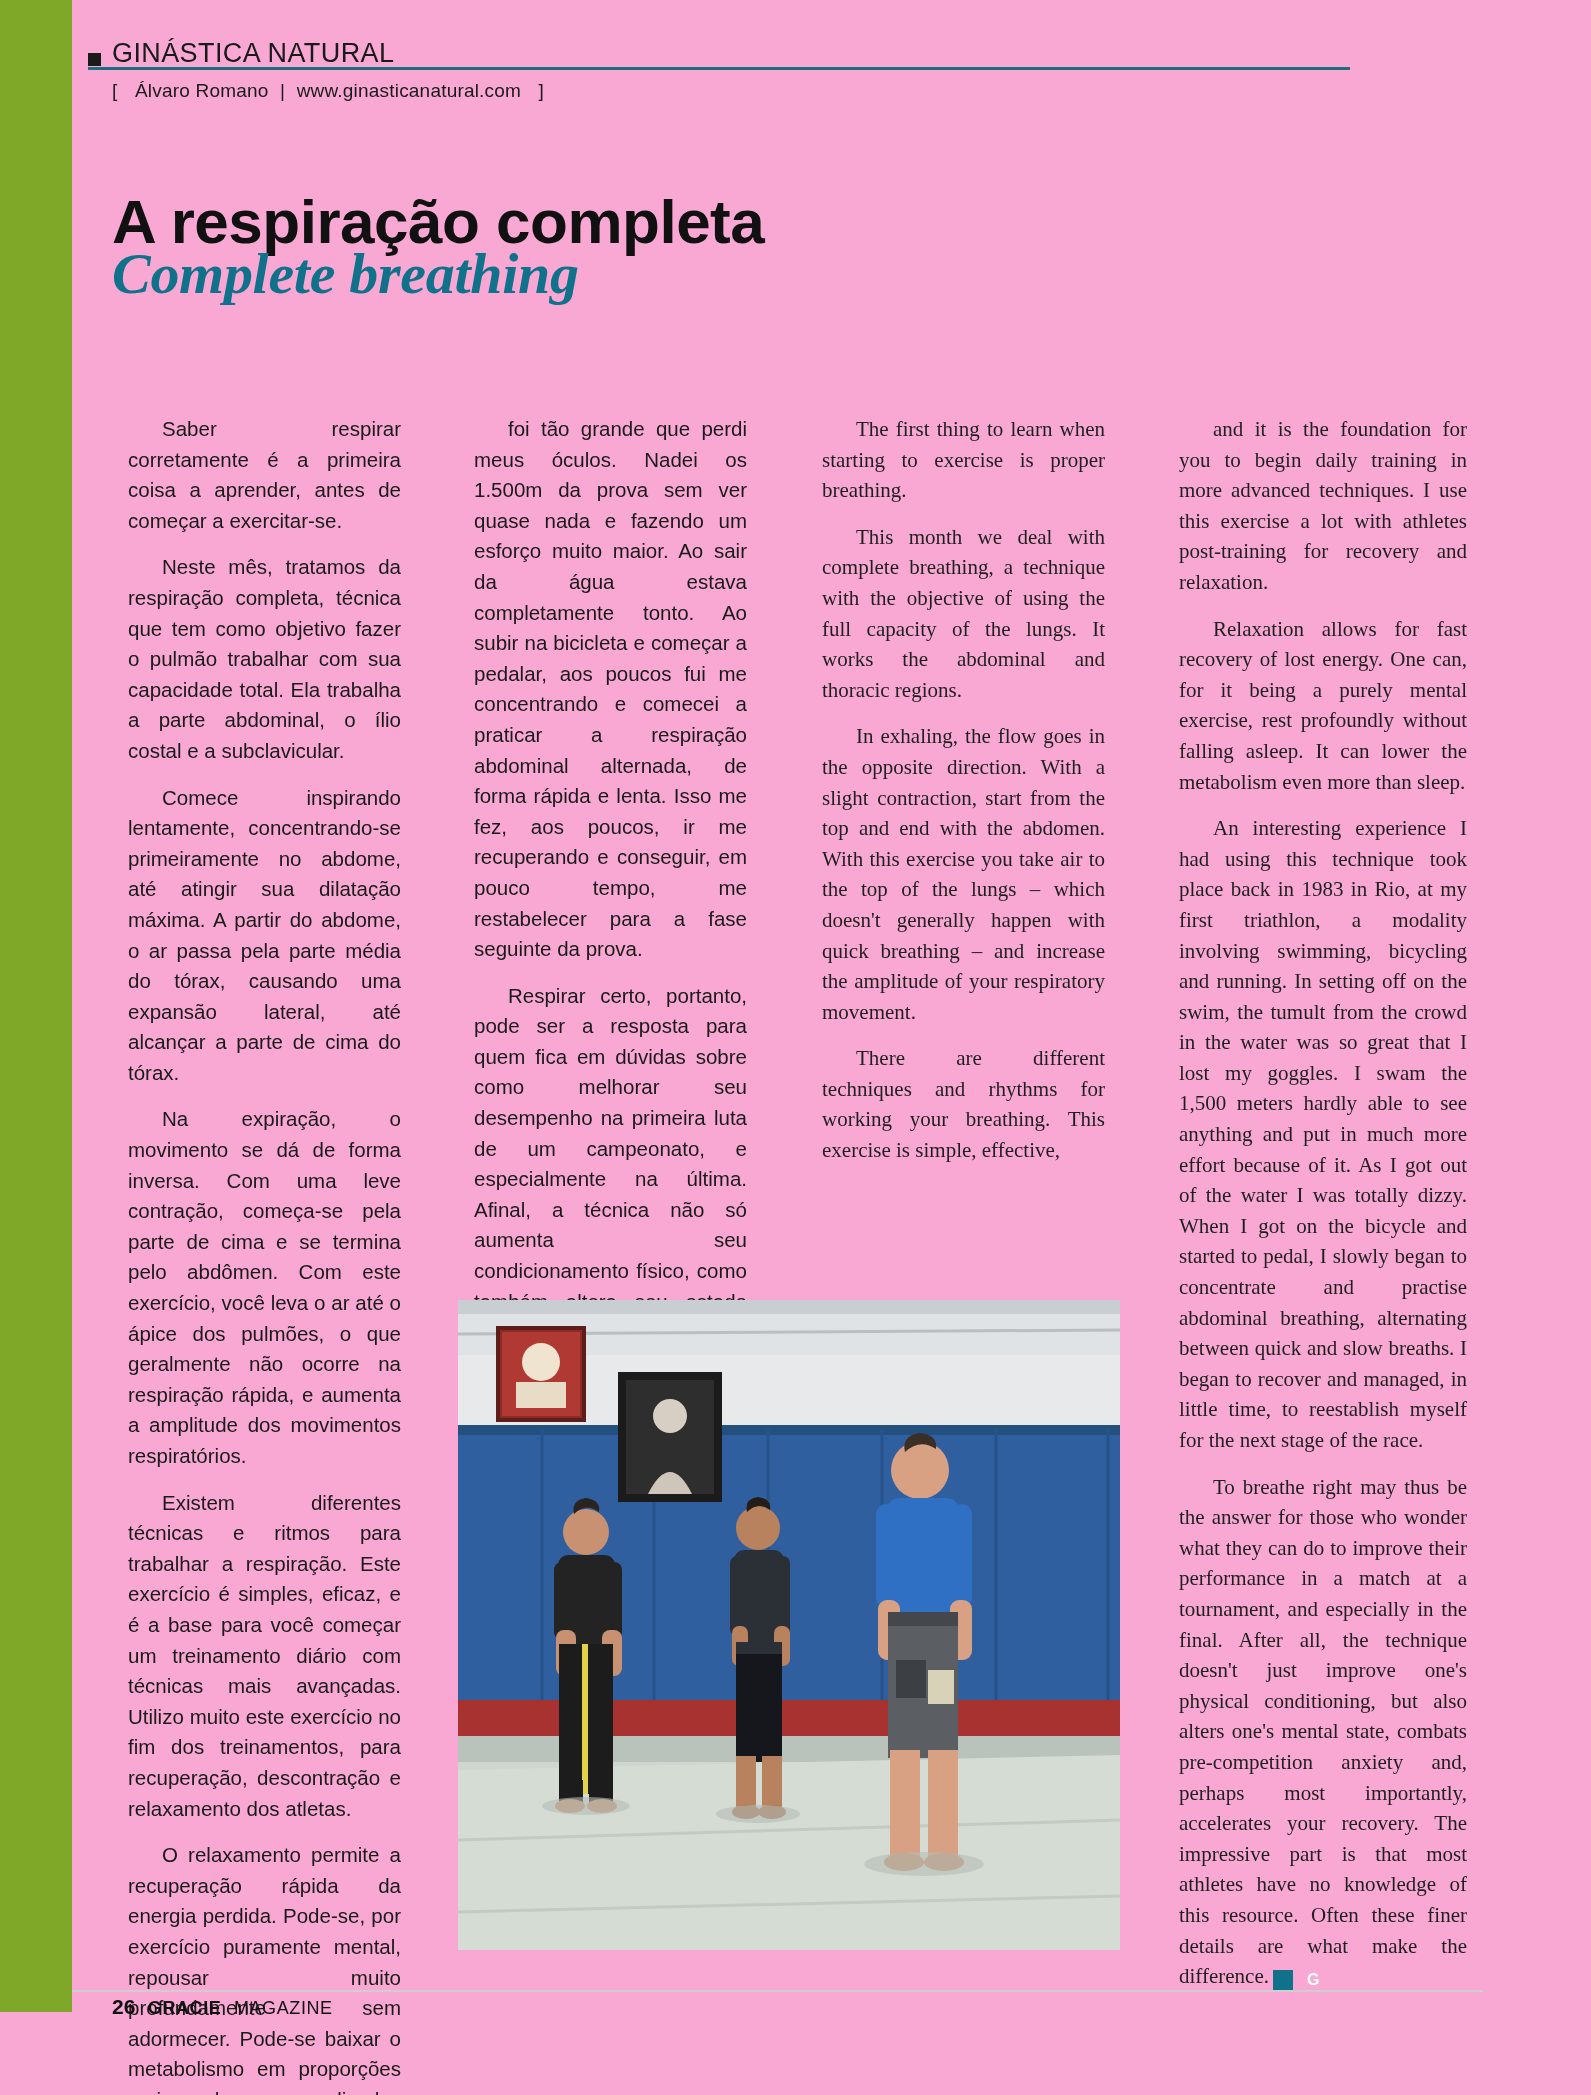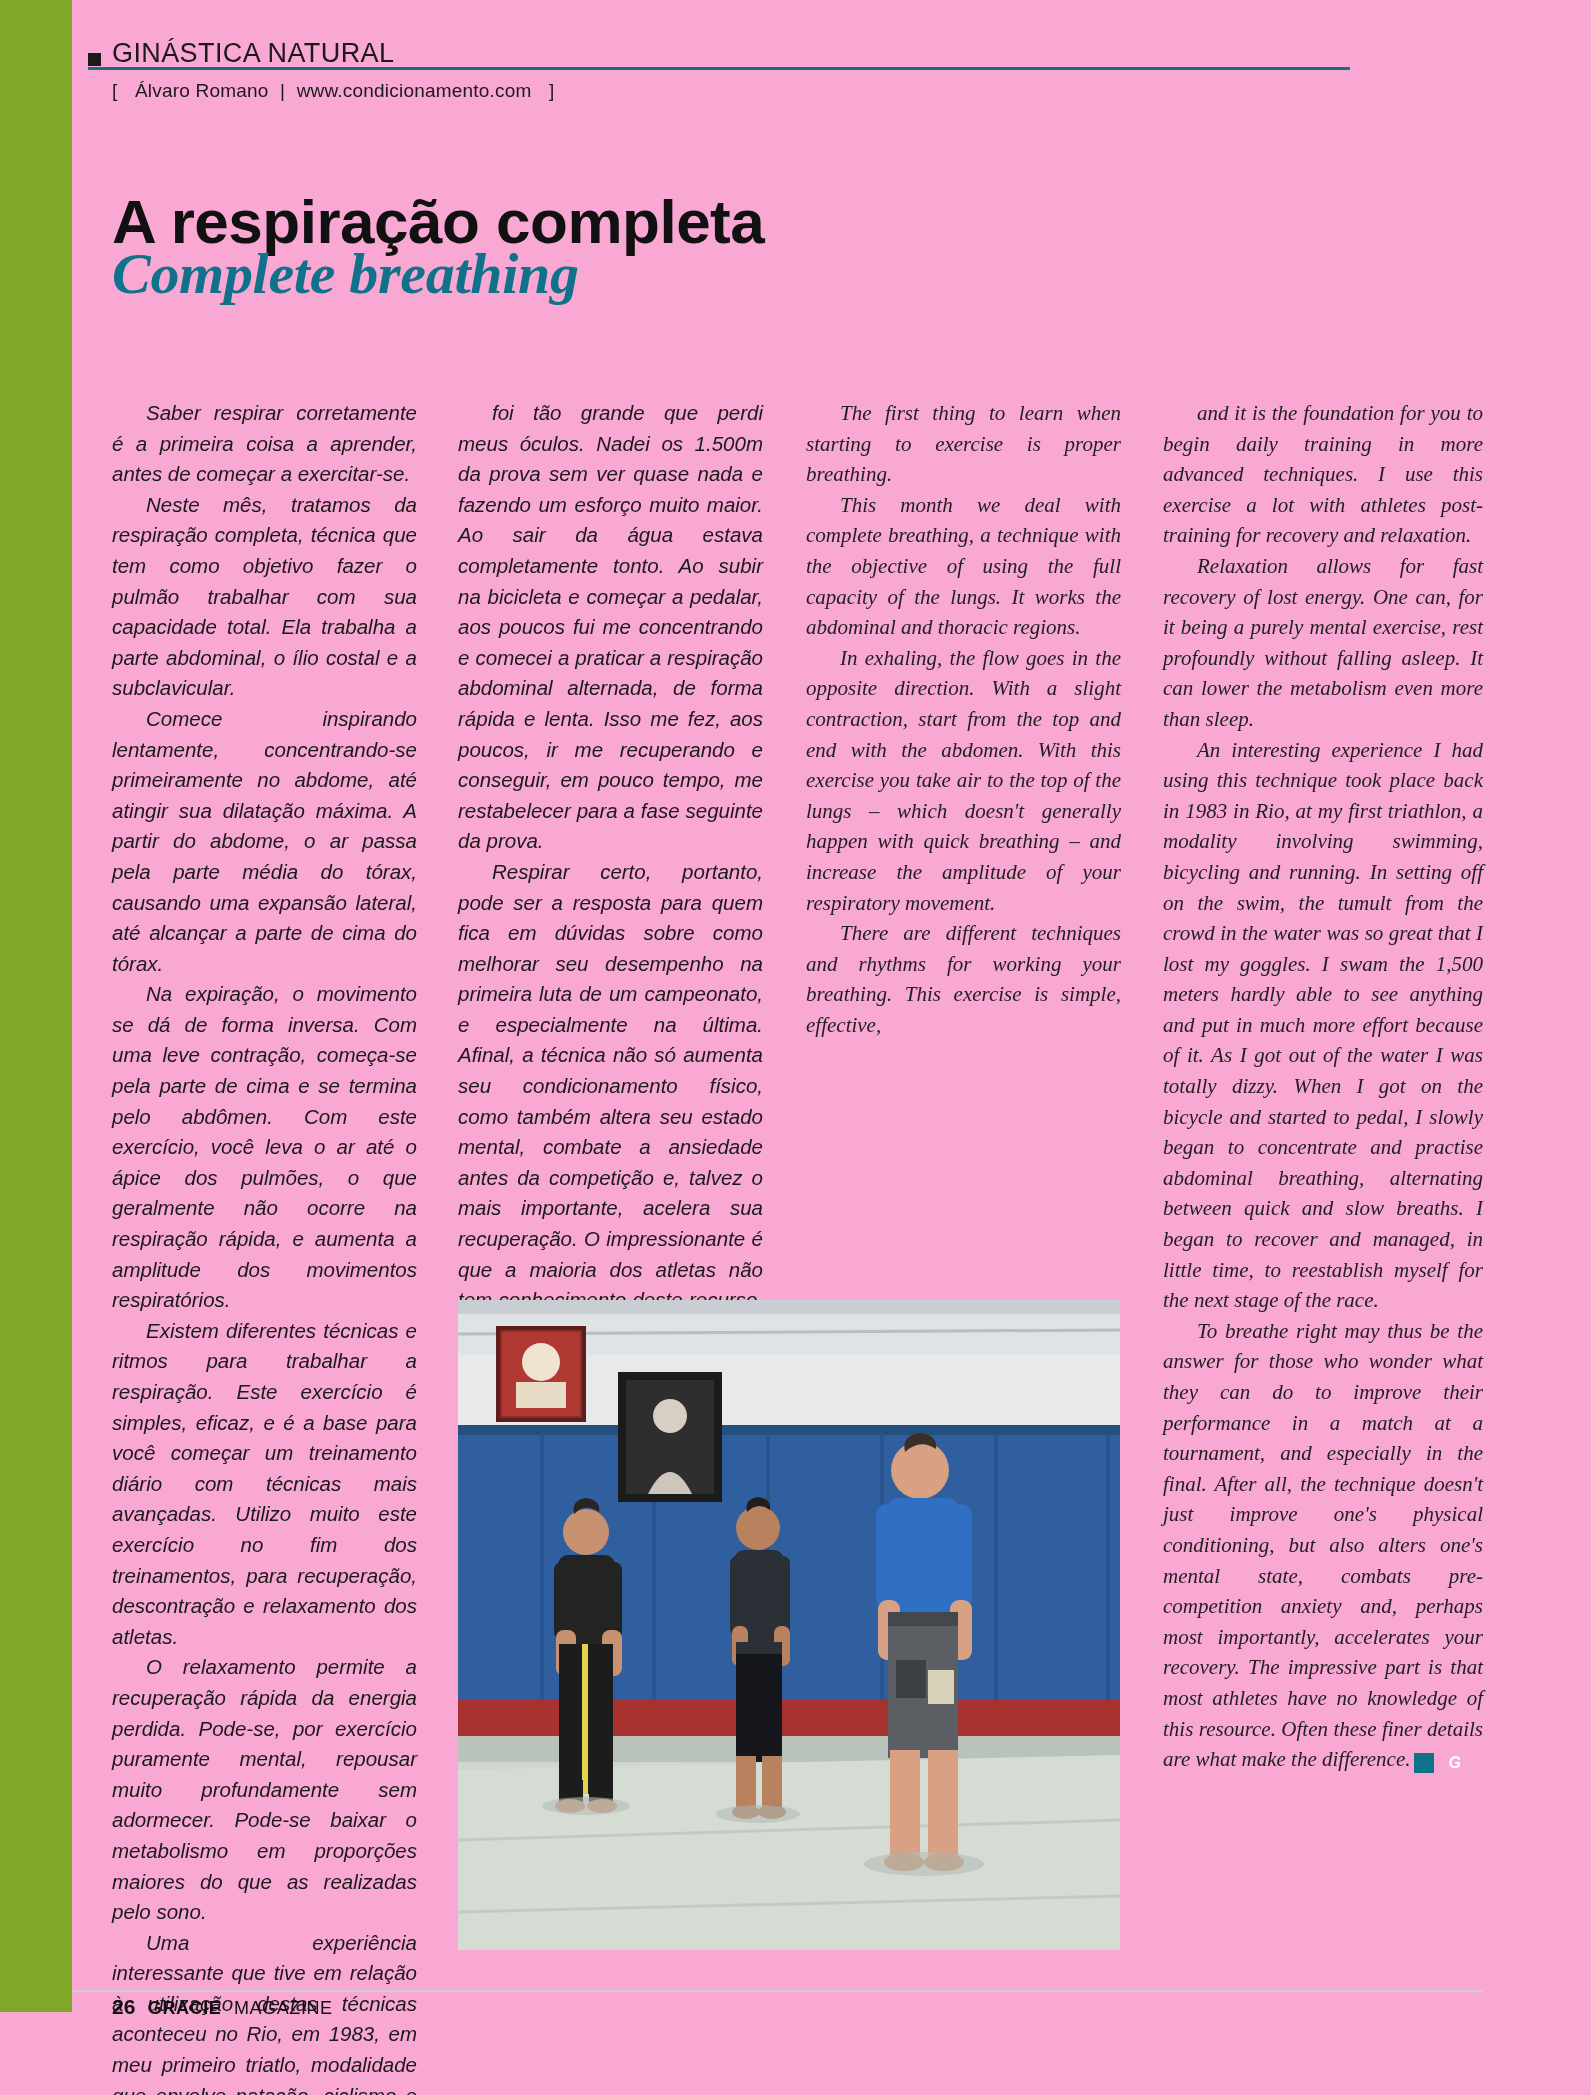--- a/index.html
+++ b/index.html
@@ -89,23 +89,22 @@
     font-style: italic;
   }
 
   
   .col {
     position: absolute;
     top: 398px;
     text-align: justify;
   }
   .col p {
-    margin: 0;
+    margin: 16px;
     text-indent: 34px;
-    font-style: italic;
   }
   .col-pt {
     font-family: "Liberation Sans", sans-serif;
     font-size: 20.5px;
     line-height: 30.6px;
     color: #1a1a1a;
   }
   .col-en {
     font-family: "Liberation Serif", serif;
     font-size: 21px;
@@ -184,21 +183,21 @@
     <div class="kicker-square"></div>
     <div class="kicker-text">GINÁSTICA NATURAL</div>
     <div class="kicker-rule"></div>
   </div>
 
   <div class="byline">
     <span>[</span>
     <span class="sep"></span>
     <span>Álvaro Romano</span>
     <span class="sep">|</span>
-    <span>www.condicionamento.com</span>
+    <span>www.ginasticanatural.com</span>
     <span class="sep"></span>
     <span>]</span>
   </div>
 
   <div class="title-pt">A respiração completa</div>
   <div class="title-en">Complete breathing</div>
 
   <div class="col col-pt" id="col1">
     <p>Saber respirar corretamente é a primeira coisa a aprender, antes de começar a exercitar-se.</p>
     <p>Neste mês, tratamos da respiração completa, técnica que tem como objetivo fazer o pulmão trabalhar com sua capacidade total. Ela trabalha a parte abdominal, o ílio costal e a subclavicular.</p>

